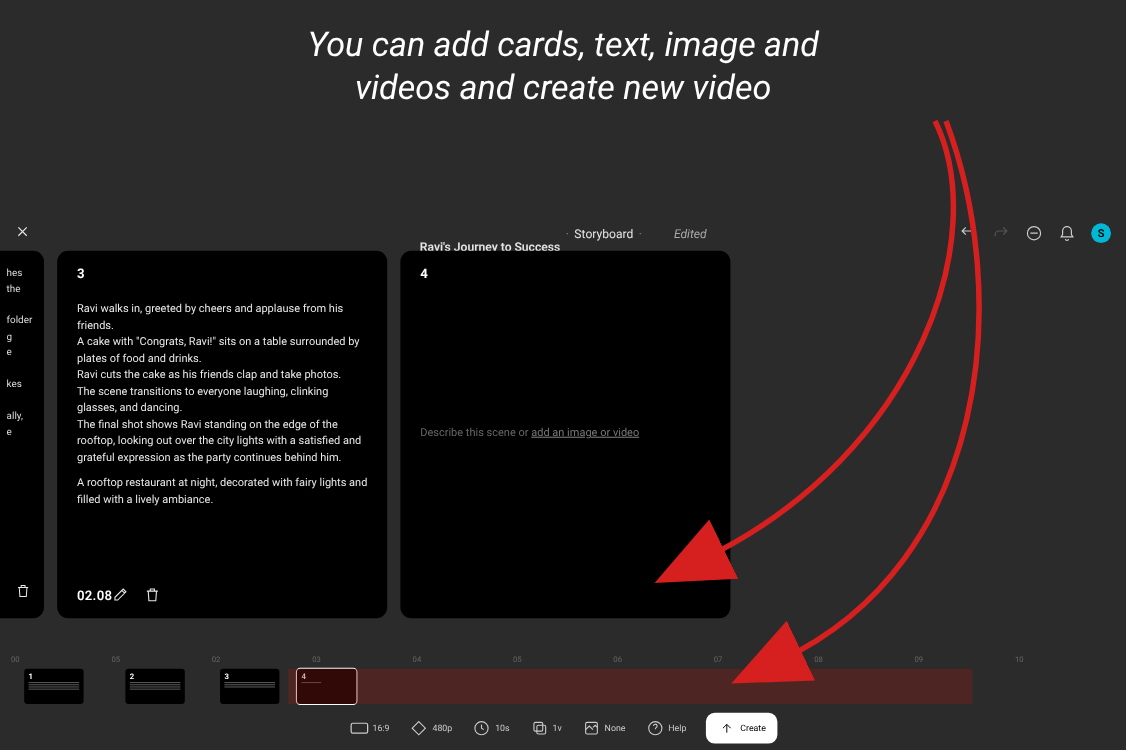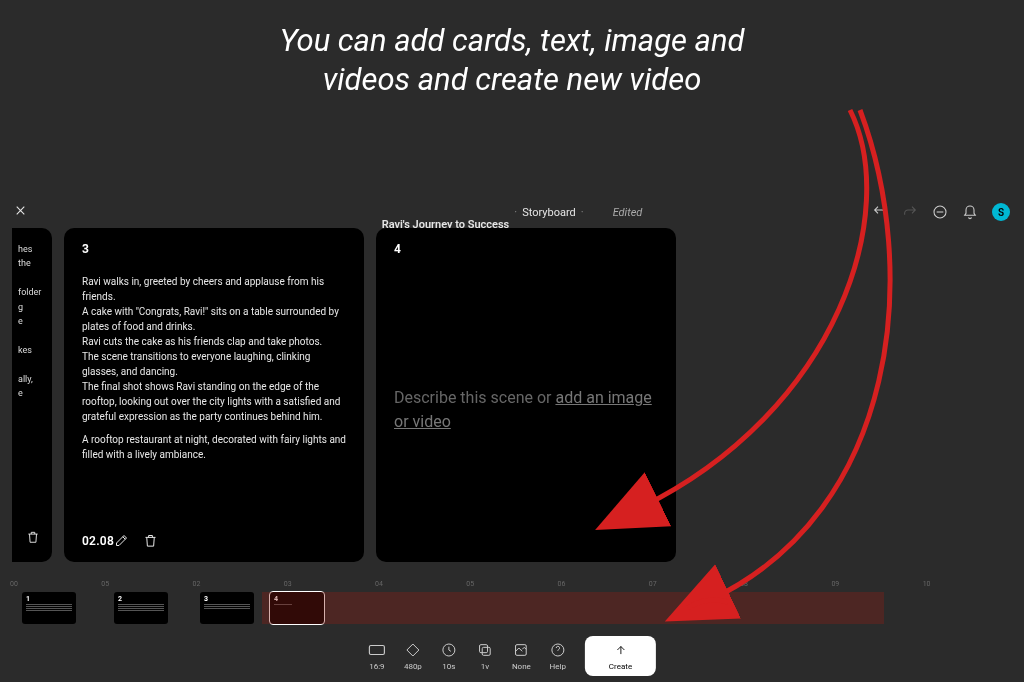--- a/index.html
+++ b/index.html
@@ -68,21 +68,20 @@
 
   .cards-row {
     position: absolute;
     top: 228px;
     left: 0;
     right: 0;
     height: 334px;
     display: flex;
     gap: 12px;
     padding-left: 0;
-    margin-left: 12px;
   }
   .card {
     background: #000;
     border-radius: 10px;
     color: #fff;
     position: relative;
     padding: 14px 18px 14px 18px;
     display: flex;
     flex-direction: column;
   }
@@ -93,41 +92,41 @@
   .card-num { font-size: 12px; font-weight: 700; margin-bottom: 18px; }
   .card-body {
     flex: 1;
     font-size: 10px;
     line-height: 1.5;
     color: #e8e8e8;
     overflow: hidden;
   }
   .card-body p { margin-bottom: 8px; }
   .card-placeholder {
-    font-size: 16px;
+    font-size: 10px;
     color: #666;
     margin-top: 112px;
   }
   .card-placeholder .uline { text-decoration: underline; cursor: pointer; color:#777; }
   .card-footer {
     display: flex;
     align-items: center;
     justify-content: flex-start;
     margin-top: 10px;
   }
   .card-time { font-size: 12px; font-weight: 600; letter-spacing: .02em; }
   .card-actions { display: flex; gap: 14px; align-items: center; }
   .card-actions .aico { width: 15px; height: 15px; display:flex; align-items:center; justify-content:center; cursor:pointer; }
   .card-actions svg { stroke: #e8e8e8; fill:none; stroke-width: 1.6; }
   .partial-trash { position:absolute; bottom:14px; left:14px; }
   .partial-trash svg { stroke:#e8e8e8; fill:none; stroke-width:1.6; }
 
   .minimap {
     position: absolute;
-    top: 580px;
+    top: 596px;
     left: 10px;
     right: 10px;
     height: 52px;
   }
   .minimap-ruler {
     display: flex;
     font-size: 7px;
     color: #666;
     margin-bottom: 4px;
   }
@@ -160,34 +159,33 @@
     position: absolute;
     bottom: 6px;
     left: 50%;
     transform: translateX(-50%);
     display: flex;
     gap: 18px;
     align-items: center;
   }
   .tool {
     display: flex;
-    flex-direction: column;
     align-items: center;
     gap: 3px;
     cursor: pointer;
     color: #ccc;
     font-size: 8px;
   }
   .tool .tico { width: 18px; height:18px; display:flex; align-items:center; justify-content:center; }
   .tool svg { stroke:#ccc; fill:none; stroke-width:1.5; }
   .tool.create {
     background: #fff;
     color: #000;
     border-radius: 8px;
-    padding: 5px 24px;
+    padding: 5px 10px;
   }
   .tool.create svg { stroke:#000; }
 
   .arrow-annot {
     position: absolute;
     top: 90px;
     left: 560px;
     pointer-events: none;
     z-index: 90;
   }

